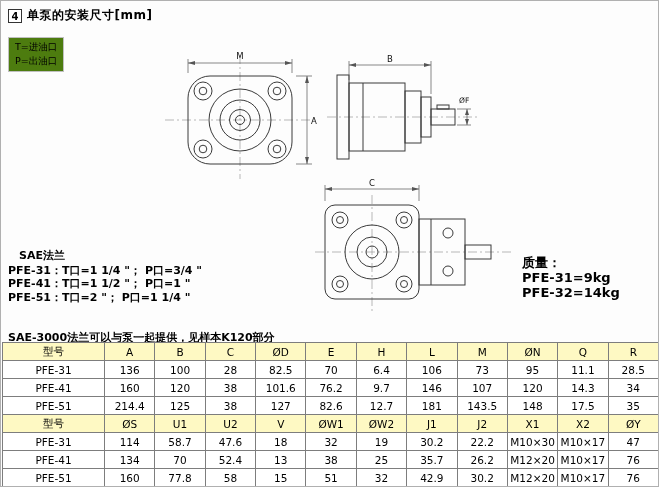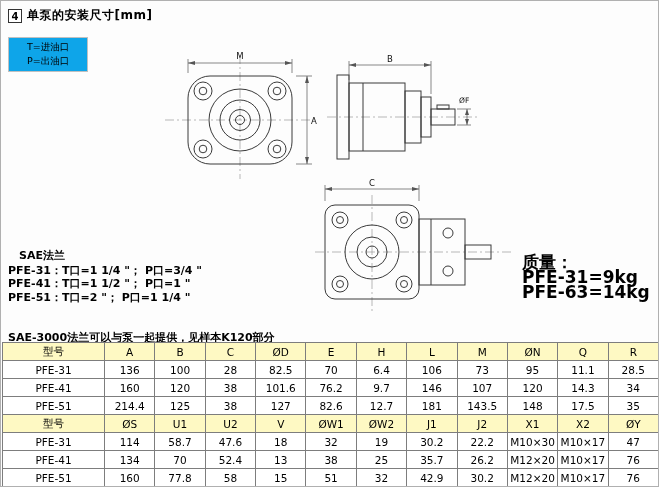--- a/index.html
+++ b/index.html
@@ -9,27 +9,27 @@
     position:relative; width:659px; height:487px; margin:0 auto;
     background:#fdfdfd; border:1px solid #b0b0b0; overflow:hidden;
   }
   .header { position:absolute; left:7px; top:6px; display:flex; align-items:center; gap:5px; }
   .sec-num {
     width:14px; height:14px; border:1px solid #333; font-size:10px; font-weight:bold;
     text-align:center; line-height:13px; background:#fff;
   }
   .page-title { font-size:12px; font-weight:bold; letter-spacing:0.5px; }
   .ports-note {
-    position:absolute; left:7px; top:36px; border:1px solid #c0c0c0; background:#0ea5e9;
-    padding:2px 18px; font-size:9.5px; line-height:1.5;
+    position:absolute; left:7px; top:36px; border:1px solid #c0c0c0; background:#4d7c0f;
+    padding:2px 6px; font-size:9.5px; line-height:1.5;
   }
   .sae-block { position:absolute; left:7px; top:248px; font-size:11px; font-weight:bold; line-height:13.5px; }
   .sae-block .sae-title { margin-bottom:1px;margin-left:11px; }
   .sae-footer { position:absolute; left:7px; top:329px; font-size:11px; font-weight:bold; }
-  .mass-block { position:absolute; left:521px; top:254px; font-size:17px; font-weight:bold; line-height:15px; }
+  .mass-block { position:absolute; left:521px; top:254px; font-size:13px; font-weight:bold; line-height:15px; }
   .drawing { position:absolute; }
   .drawing text { fill:#111; }
   .dim-table {
     position:absolute; left:1px; top:341px; width:657px;
     border-collapse:collapse; table-layout:fixed;
   }
   .dim-table td {
     border:1px solid #7d7d7d; font-size:10.5px; text-align:center; vertical-align:middle;
     height:18px; padding:0 1px; background:#fff; white-space:nowrap; overflow:hidden;
   }
@@ -159,21 +159,21 @@
     <div>PFE-31：T口=1 1/4 "；  P口=3/4 "</div>
     <div>PFE-41：T口=1 1/2 "；  P口=1 "</div>
     <div>PFE-51：T口=2 "；      P口=1 1/4 "</div>
   </div>
 
   <div class="sae-footer">SAE-3000法兰可以与泵一起提供，见样本K120部分</div>
 
   <div class="mass-block">
     <div>质量：</div>
     <div>PFE-31=9kg</div>
-    <div>PFE-63=14kg</div>
+    <div>PFE-32=14kg</div>
   </div>
 
   <table class="dim-table">
     <tbody>
         <tr class="header-row">
           <td class="col-model">型号</td>
           <td>A</td>
           <td>B</td>
           <td>C</td>
           <td>ØD</td>

